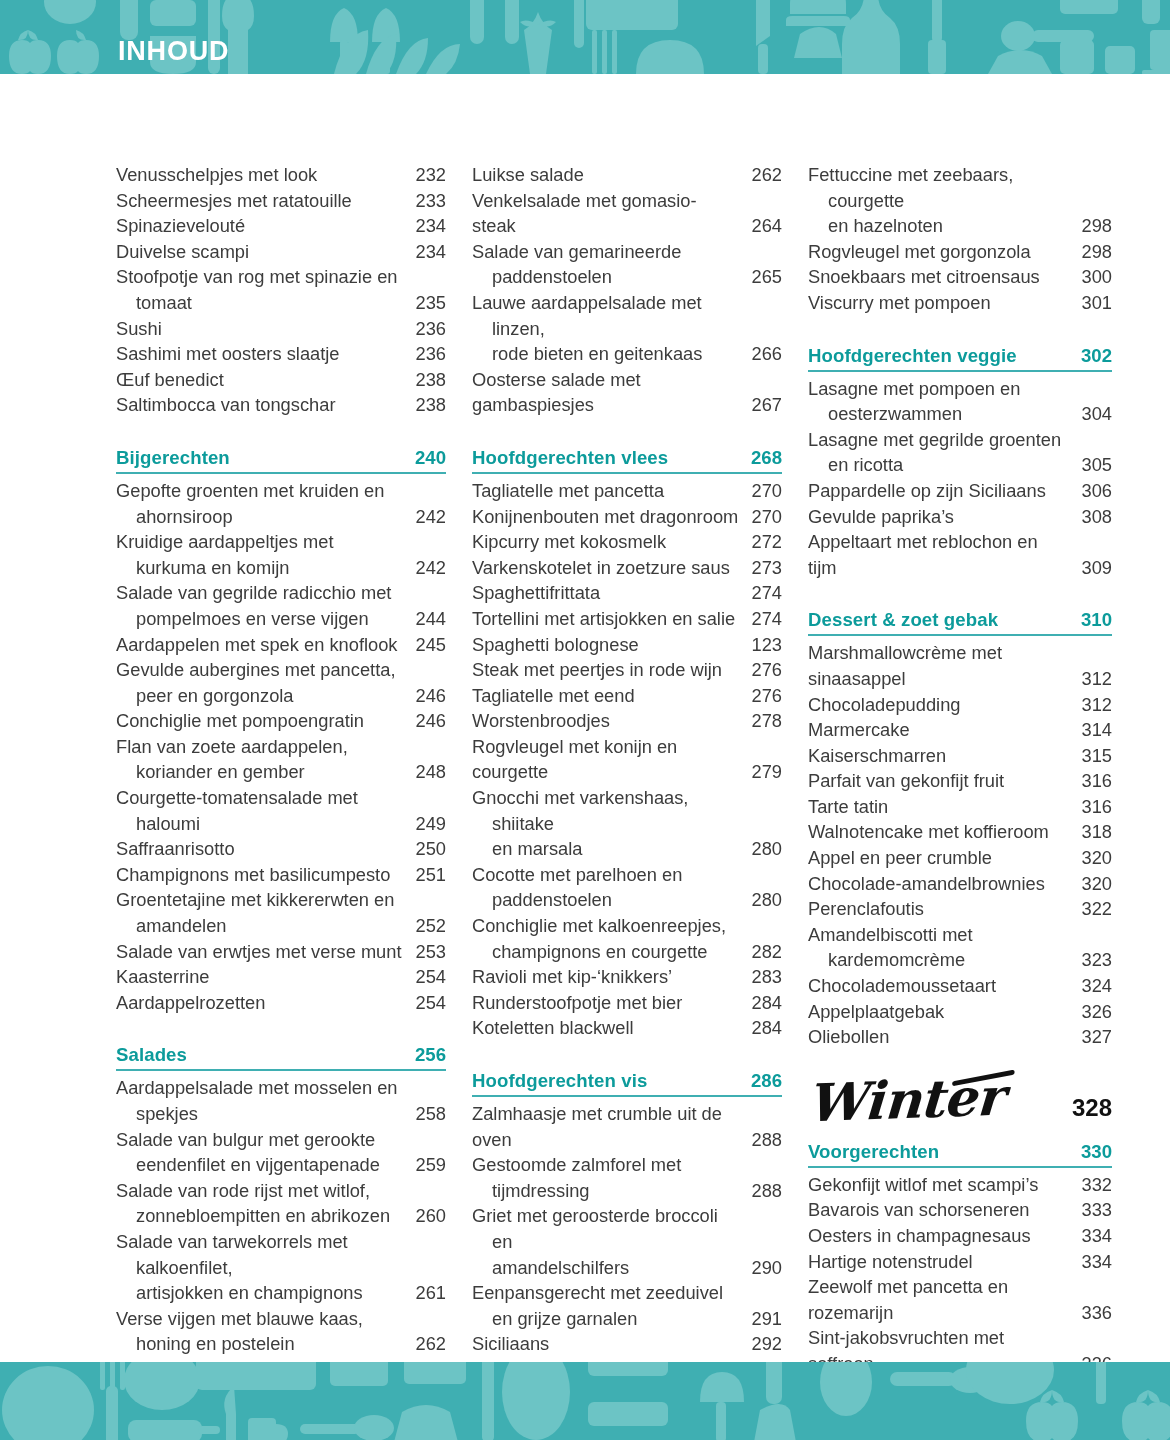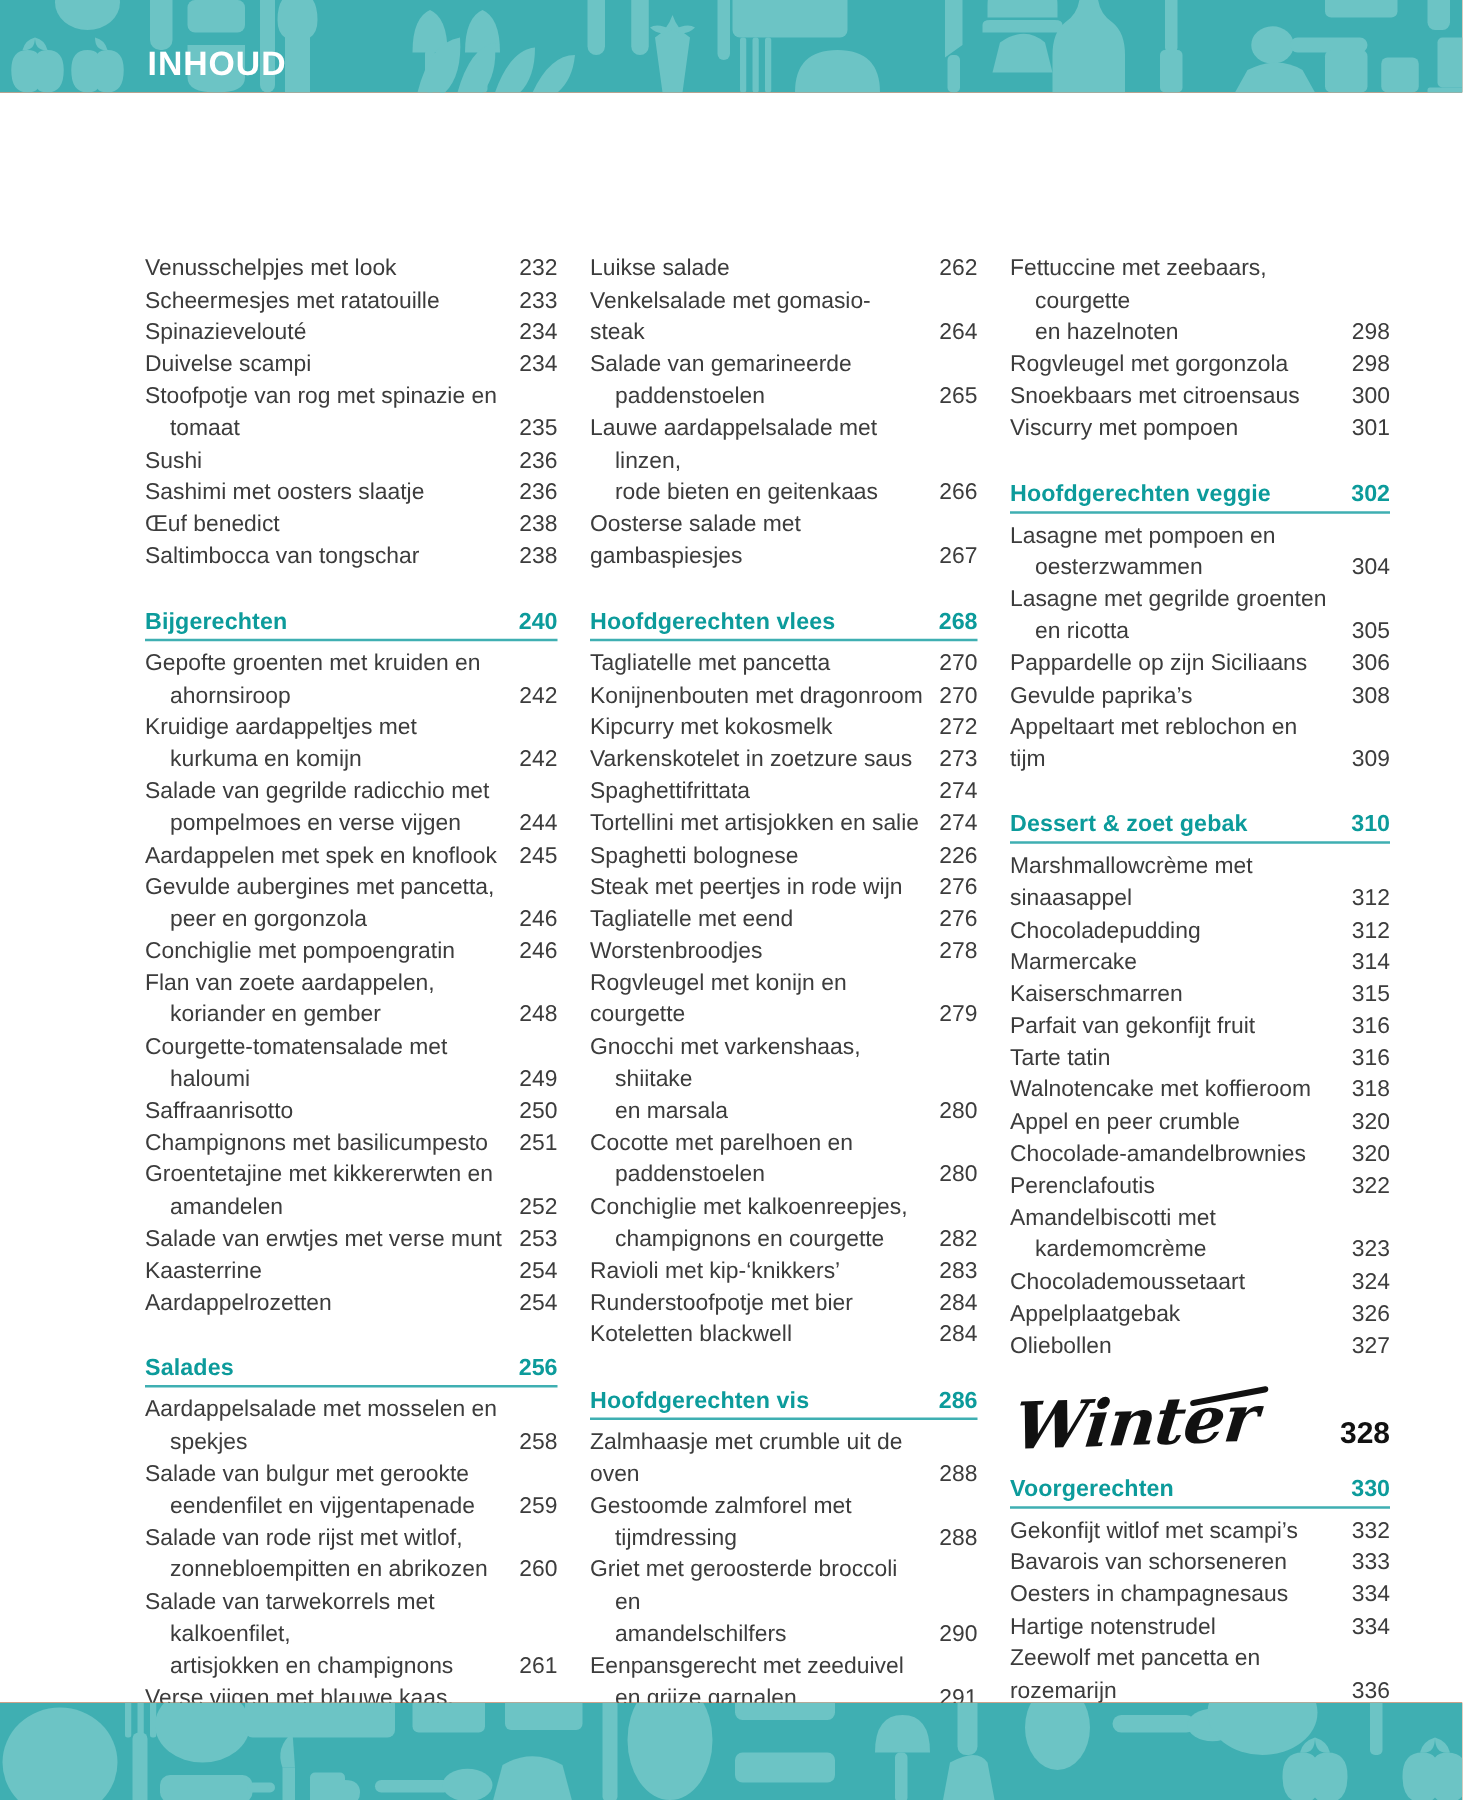--- a/index.html
+++ b/index.html
@@ -14,21 +14,21 @@
     overflow: hidden;
     font-family: "Liberation Sans", sans-serif;
     -webkit-font-smoothing: antialiased;
   }
 
   
   .band {
     position: absolute;
     left: 0;
     width: 1170px;
-    background: #c2410c;
+    background: #6d28d9;
     overflow: hidden;
   }
   .band.top {
     top: 0;
     height: 74px;
   }
   .band.bottom {
     top: 1362px;
     height: 78px;
   }
@@ -61,21 +61,21 @@
     gap: 0;
   }
   .col {
     box-sizing: border-box;
   }
   .col-left   { width: 330px; margin-left: 116px; }
   .col-mid    { width: 310px; margin-left: 26px; }
   .col-right  { width: 304px; margin-left: 26px; }
 
   
-  .toc-list { display: block; margin-top: 39px; }
+  .toc-list { display: block; }
 
   .toc-entry {
     display: flex;
     align-items: baseline;
     justify-content: space-between;
     font-size: 18.3px;
     line-height: 25.6px;
     color: #3c3c3c;
     font-family: "Liberation Sans", sans-serif;
     font-weight: 400;
@@ -447,21 +447,21 @@
           <div class="toc-entry">
             <span class="etitle">Spaghettifrittata</span>
             <span class="epage">274</span>
           </div>
           <div class="toc-entry">
             <span class="etitle">Tortellini met artisjokken en salie</span>
             <span class="epage">274</span>
           </div>
           <div class="toc-entry">
             <span class="etitle">Spaghetti bolognese</span>
-            <span class="epage">226</span>
+            <span class="epage">123</span>
           </div>
           <div class="toc-entry">
             <span class="etitle">Steak met peertjes in rode wijn</span>
             <span class="epage">276</span>
           </div>
           <div class="toc-entry">
             <span class="etitle">Tagliatelle met eend</span>
             <span class="epage">276</span>
           </div>
           <div class="toc-entry">

